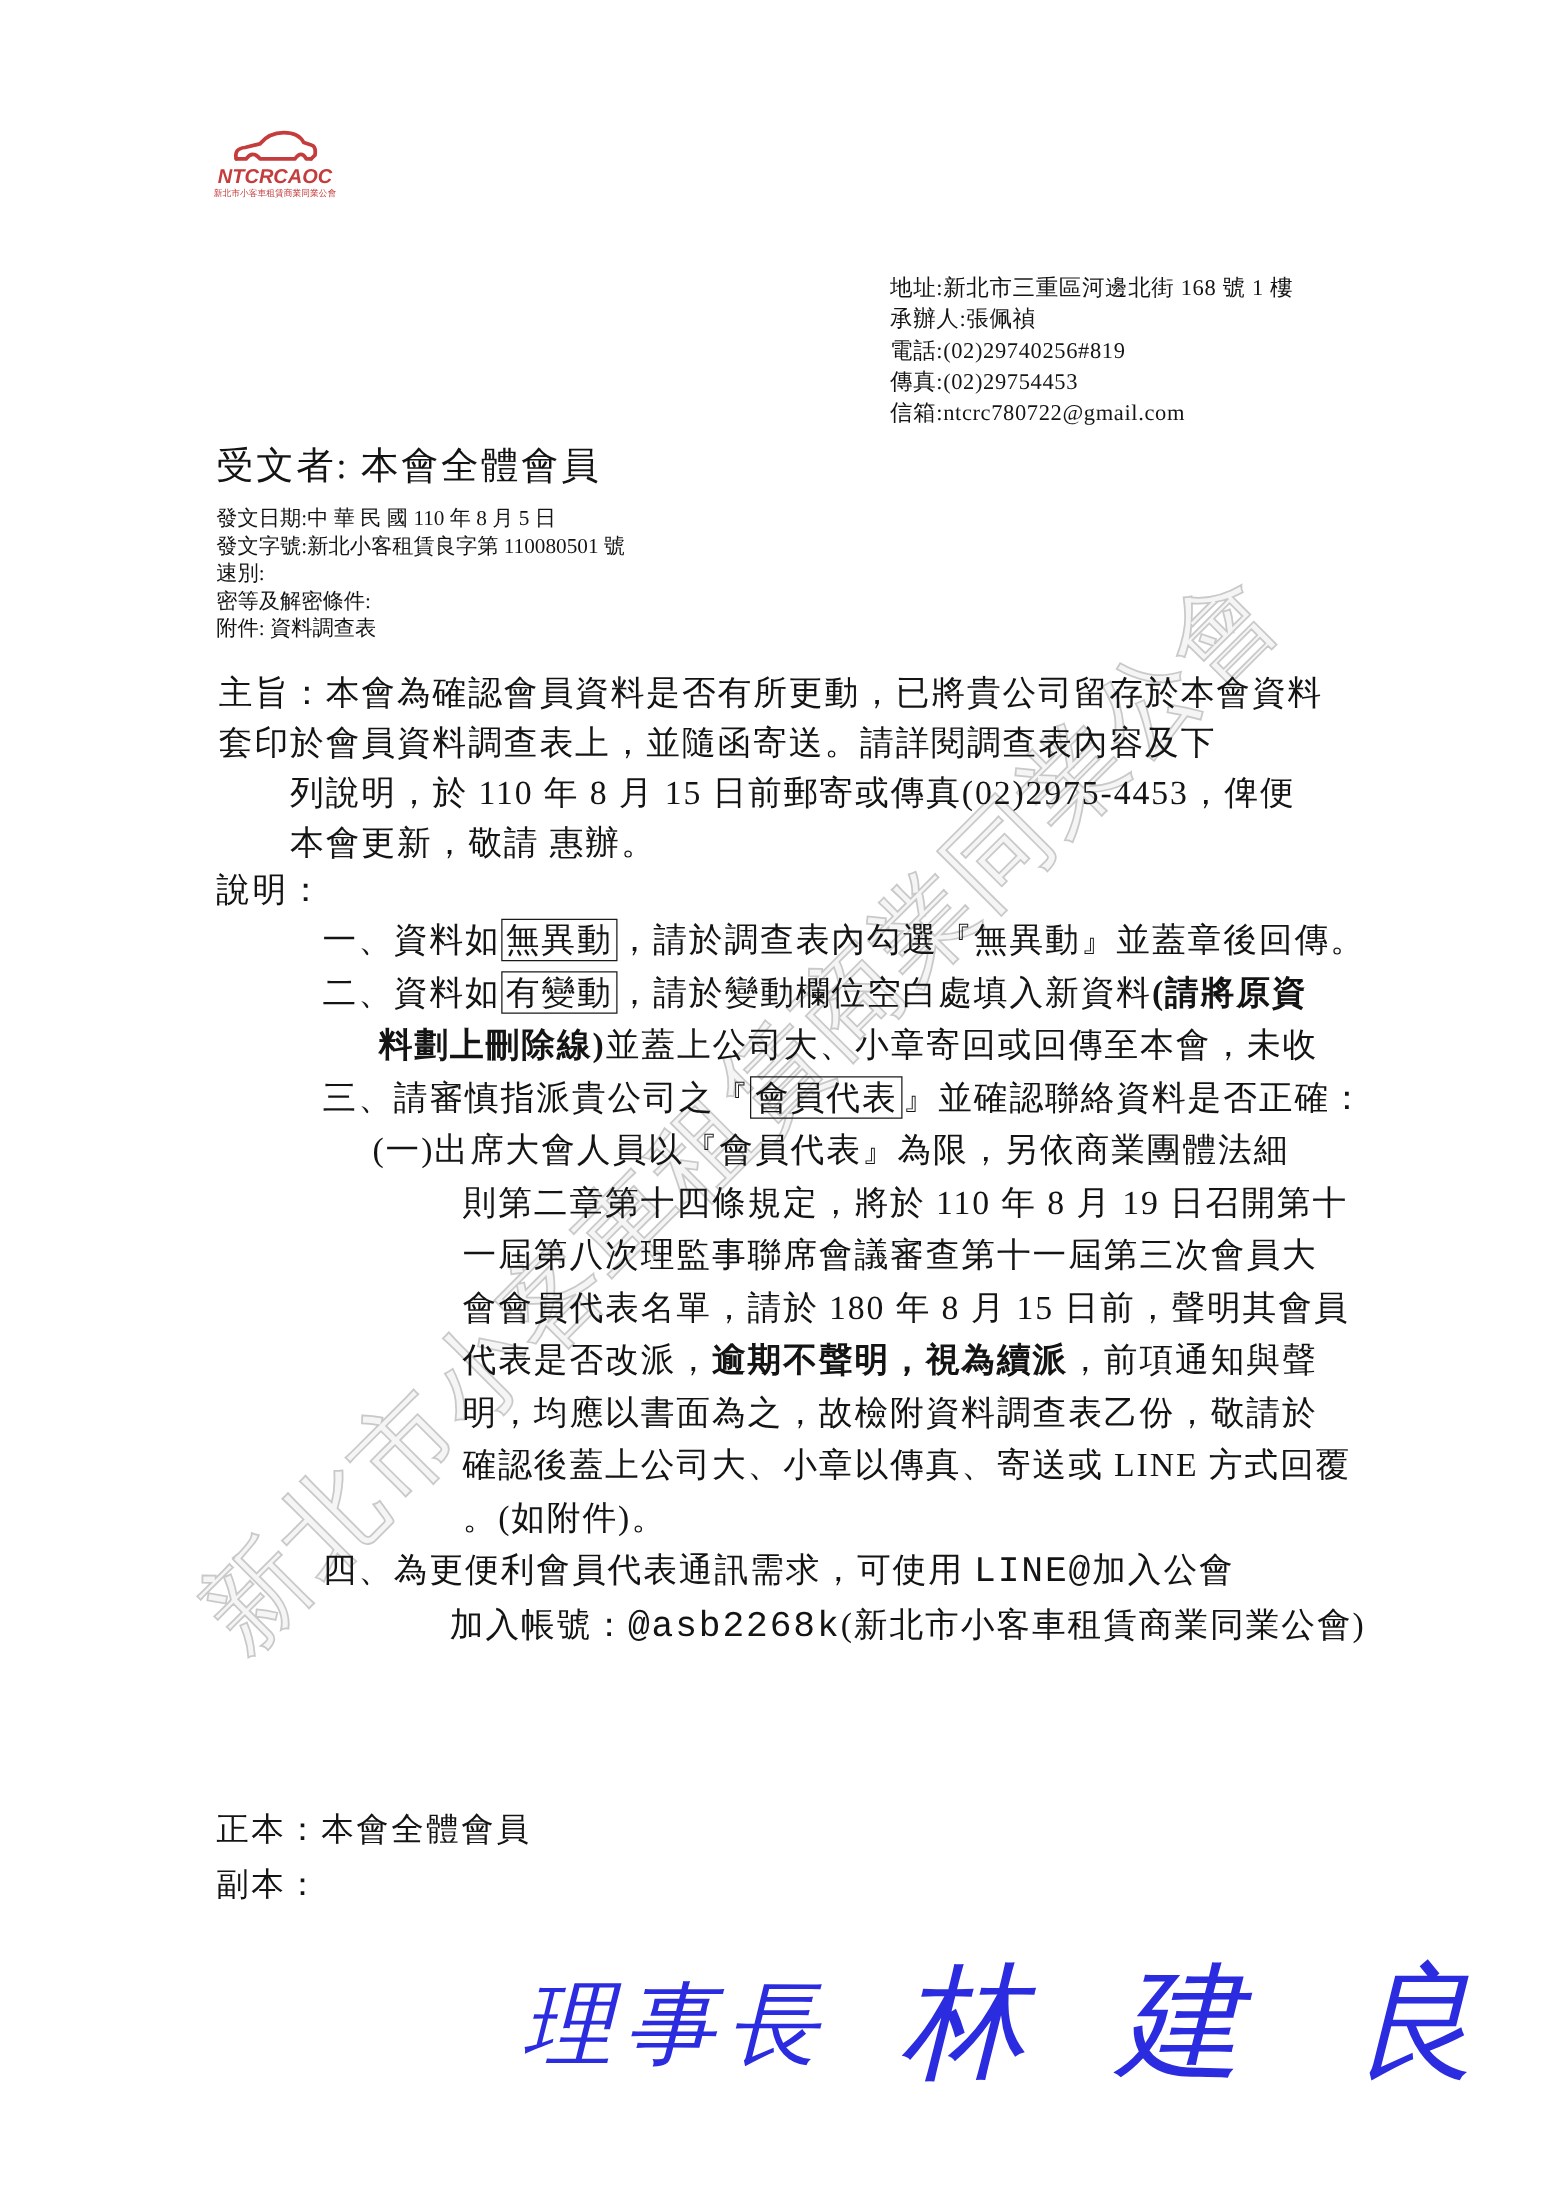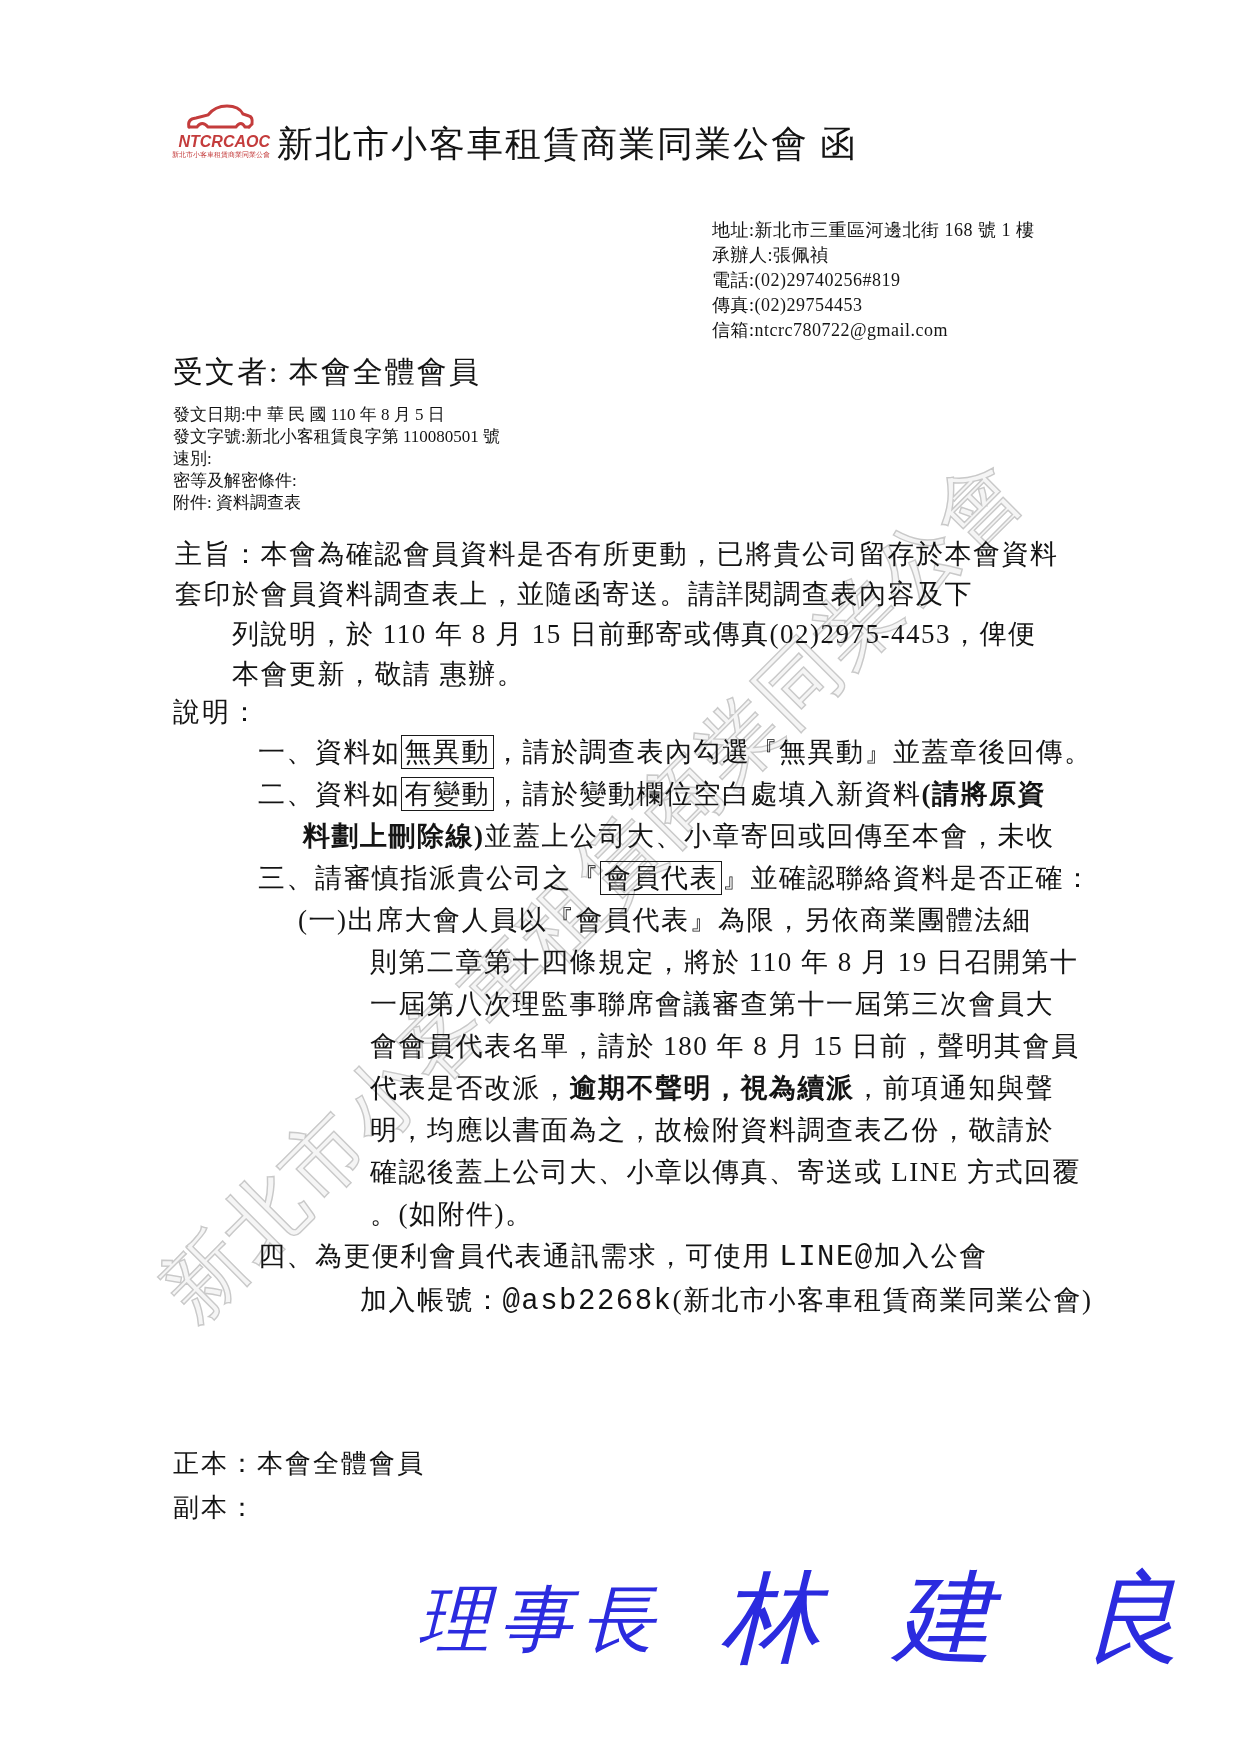--- a/index.html
+++ b/index.html
@@ -8,21 +8,21 @@
          font-family:"Liberation Serif","DejaVu Serif",serif; }
 
   .watermark { position:absolute; left:592px; top:890px; z-index:0;
     transform:translate(-50%,-50%) rotate(-45deg);
     font-size:82px; letter-spacing:2px; white-space:nowrap;
     color:rgba(195,195,195,0.16); -webkit-text-stroke:1.4px #c9c9c9; }
 
   .content { position:absolute; inset:0; z-index:1; }
 
   .logo { position:absolute; left:170px; top:102px; width:100px;
-          text-align:right; color:#c43c3c; }
+          text-align:center; color:#c43c3c; }
   .logo svg { display:block; margin:0 auto; }
   .logo-acronym { font-family:"Liberation Sans","DejaVu Sans",sans-serif;
     font-weight:700; font-style:italic; font-size:16px; line-height:1.05; }
   .logo-caption { font-size:7px; line-height:1.25; white-space:nowrap; letter-spacing:0; }
 
   .doc-title { position:absolute; left:277px; top:120px; font-size:36px;
     font-weight:400; letter-spacing:2px; white-space:nowrap; }
 
   .contact { position:absolute; left:712px; top:206px; font-size:18px;
     line-height:25px; letter-spacing:0.5px;margin-top:12px; }
@@ -67,21 +67,20 @@
 
   <div class="logo">
     <svg width="72" height="32" viewBox="0 0 72 32">
       <path d="M5 25 Q3 17 12 16 L24 13 Q31 4 43 4 Q55 4 59 12 L65 14 Q69 15 68 22 L65 25" fill="none" stroke="#c43c3c" stroke-width="3" stroke-linecap="round"></path>
       <path d="M5 25 L13 25 M13 25 Q18 18 24 25 M24 25 L52 25 M52 25 Q57 18 61 25 M61 25 L65 25" fill="none" stroke="#c43c3c" stroke-width="3" stroke-linecap="round"></path>
     </svg>
     <div class="logo-acronym">NTCRCAOC</div>
     <div class="logo-caption">新北市小客車租賃商業同業公會</div>
   </div>
 
-  <h1 class="doc-title">新北市小客車租賃商業同業公會 函</h1>
 
   <div class="contact">
     <div>地址:新北市三重區河邊北街 168 號 1 樓</div>
     <div>承辦人:張佩禎</div>
     <div>電話:(02)29740256#819</div>
     <div>傳真:(02)29754453</div>
     <div>信箱:ntcrc780722@gmail.com</div>
   </div>
 
   <div class="recipient">受文者: 本會全體會員</div>

